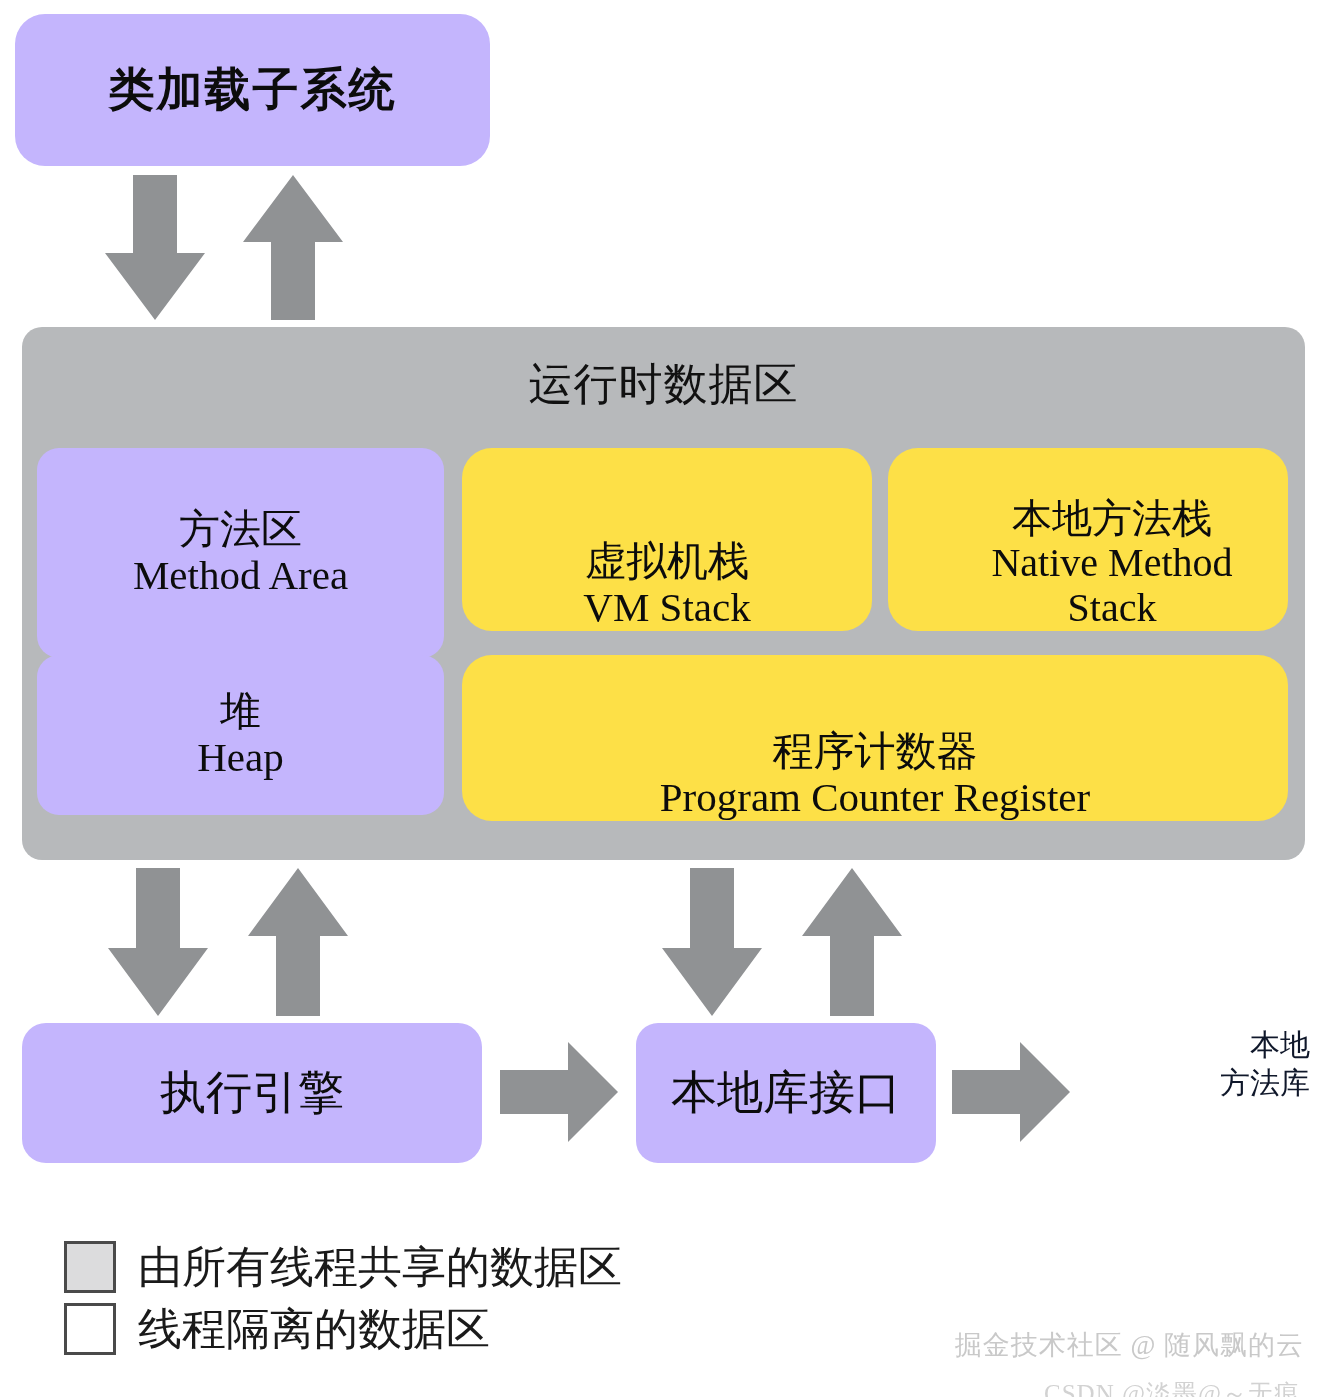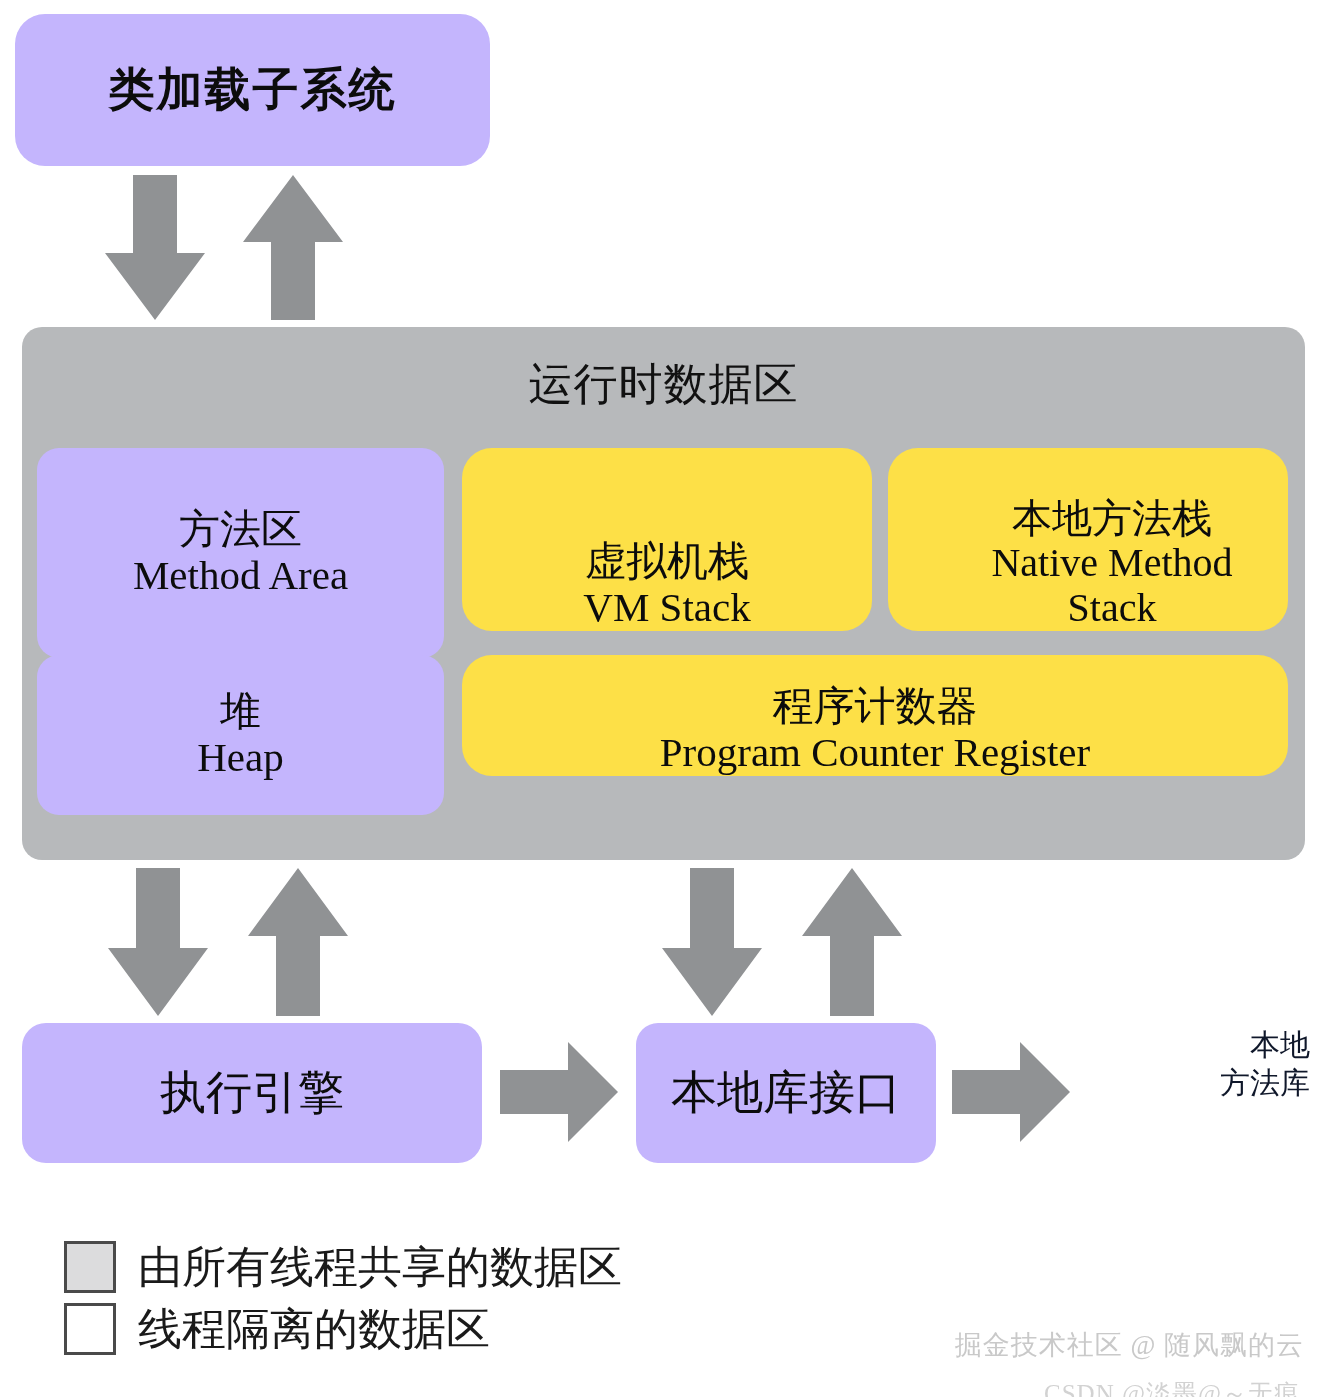--- a/index.html
+++ b/index.html
@@ -102,21 +102,21 @@
     left: 37px;
     top: 655px;
     width: 407px;
     height: 160px;
     font-size: 41px;
   }
   #pc-register {
     left: 462px;
     top: 655px;
     width: 826px;
-    height: 121px;
+    height: 166px;
     font-size: 41px;
   }
   .cn-line { display: block; }
   .en-line { display: block; }
 
   
   #execution-engine {
     left: 22px;
     top: 1023px;
     width: 460px;

